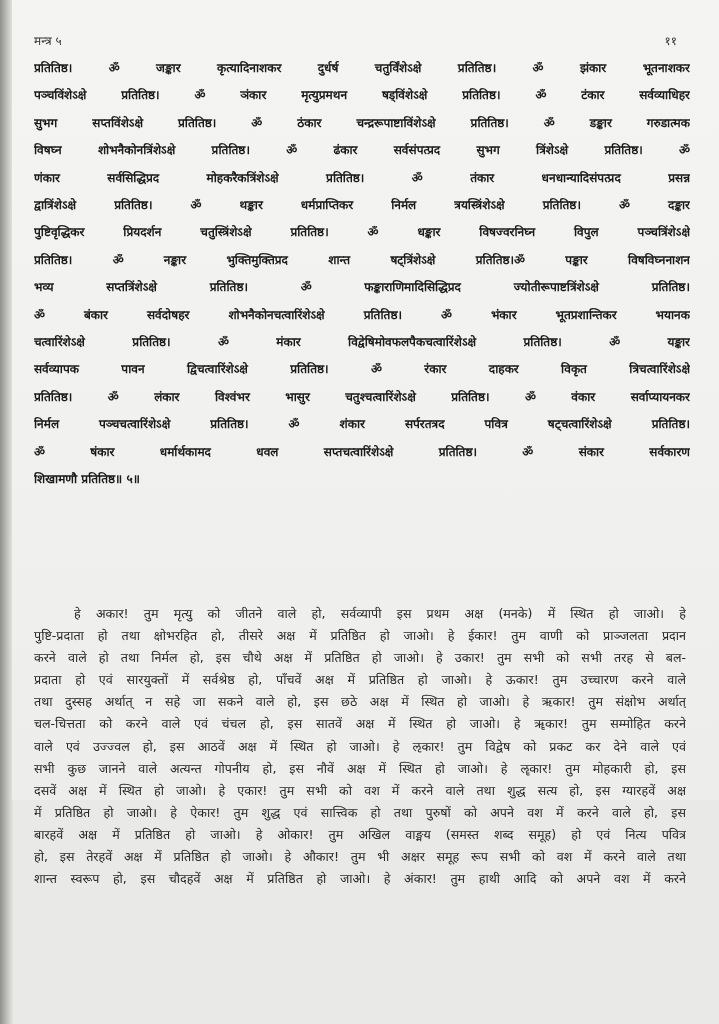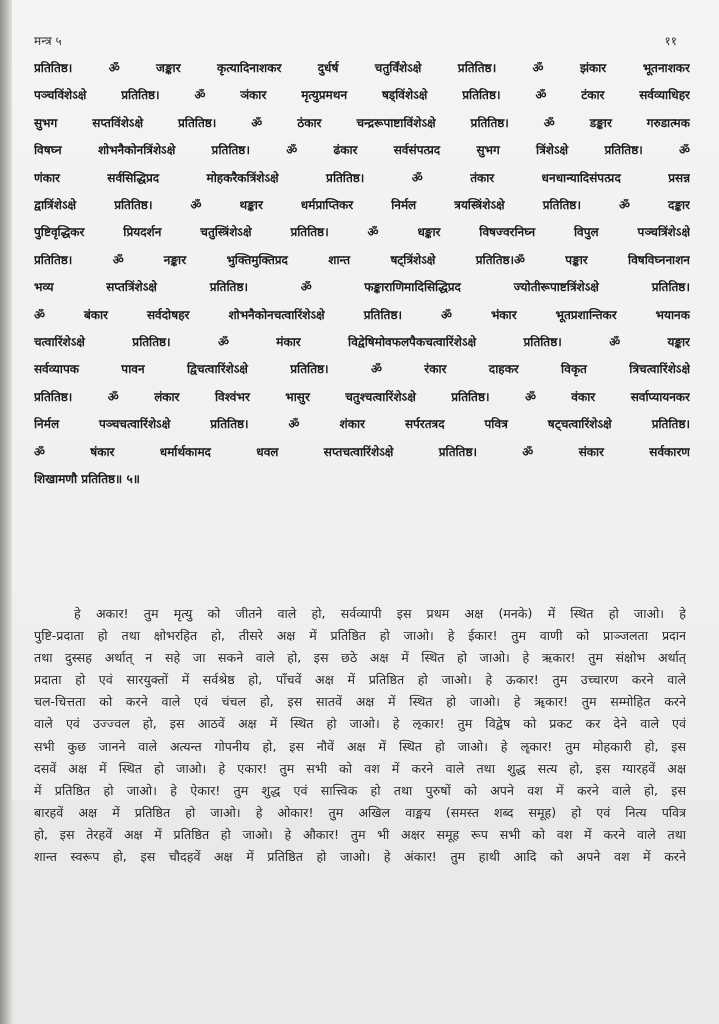--- a/index.html
+++ b/index.html
@@ -62,22 +62,23 @@
     <span class="line">सर्वव्यापक पावन द्विचत्वारिंशेऽक्षे प्रतितिष्ठ। ॐ रंकार दाहकर विकृत त्रिचत्वारिंशेऽक्षे</span>
     <span class="line">प्रतितिष्ठ। ॐ लंकार विश्वंभर भासुर चतुश्चत्वारिंशेऽक्षे प्रतितिष्ठ। ॐ वंकार सर्वाप्यायनकर</span>
     <span class="line">निर्मल पञ्चचत्वारिंशेऽक्षे प्रतितिष्ठ। ॐ शंकार सर्परतत्रद पवित्र षट्चत्वारिंशेऽक्षे प्रतितिष्ठ।</span>
     <span class="line">ॐ षंकार धर्मार्थकामद धवल सप्तचत्वारिंशेऽक्षे प्रतितिष्ठ। ॐ संकार सर्वकारण</span>
     <span class="line last">शिखामणौ प्रतितिष्ठ॥ ५॥</span>
   </div>
 
   <div class="hindi">
     <span class="line indent">हे अकार! तुम मृत्यु को जीतने वाले हो, सर्वव्यापी इस प्रथम अक्ष (मनके) में स्थित हो जाओ। हे</span>
     <span class="line">पुष्टि-प्रदाता हो तथा क्षोभरहित हो, तीसरे अक्ष में प्रतिष्ठित हो जाओ। हे ईकार! तुम वाणी को प्राञ्जलता प्रदान</span>
+    <span class="line">करने वाले हो तथा निर्मल हो, इस चौथे अक्ष में प्रतिष्ठित हो जाओ। हे उकार! तुम सभी को सभी तरह से बल-</span>
+    <span class="line">प्रदाता हो एवं सारयुक्तों में सर्वश्रेष्ठ हो, पाँचवें अक्ष में प्रतिष्ठित हो जाओ। हे ऊकार! तुम उच्चारण करने वाले</span>
     <span class="line">तथा दुस्सह अर्थात् न सहे जा सकने वाले हो, इस छठे अक्ष में स्थित हो जाओ। हे ऋकार! तुम संक्षोभ अर्थात्</span>
-    <span class="line">प्रदाता हो एवं सारयुक्तों में सर्वश्रेष्ठ हो, पाँचवें अक्ष में प्रतिष्ठित हो जाओ। हे ऊकार! तुम उच्चारण करने वाले</span>
     <span class="line">चल-चित्तता को करने वाले एवं चंचल हो, इस सातवें अक्ष में स्थित हो जाओ। हे ॠकार! तुम सम्मोहित करने</span>
     <span class="line">वाले एवं उज्ज्वल हो, इस आठवें अक्ष में स्थित हो जाओ। हे ऌकार! तुम विद्वेष को प्रकट कर देने वाले एवं</span>
     <span class="line">सभी कुछ जानने वाले अत्यन्त गोपनीय हो, इस नौवें अक्ष में स्थित हो जाओ। हे ॡकार! तुम मोहकारी हो, इस</span>
     <span class="line">दसवें अक्ष में स्थित हो जाओ। हे एकार! तुम सभी को वश में करने वाले तथा शुद्ध सत्य हो, इस ग्यारहवें अक्ष</span>
     <span class="line">में प्रतिष्ठित हो जाओ। हे ऐकार! तुम शुद्ध एवं सात्त्विक हो तथा पुरुषों को अपने वश में करने वाले हो, इस</span>
     <span class="line">बारहवें अक्ष में प्रतिष्ठित हो जाओ। हे ओकार! तुम अखिल वाङ्मय (समस्त शब्द समूह) हो एवं नित्य पवित्र</span>
     <span class="line">हो, इस तेरहवें अक्ष में प्रतिष्ठित हो जाओ। हे औकार! तुम भी अक्षर समूह रूप सभी को वश में करने वाले तथा</span>
     <span class="line">शान्त स्वरूप हो, इस चौदहवें अक्ष में प्रतिष्ठित हो जाओ। हे अंकार! तुम हाथी आदि को अपने वश में करने</span>
   </div>
 

